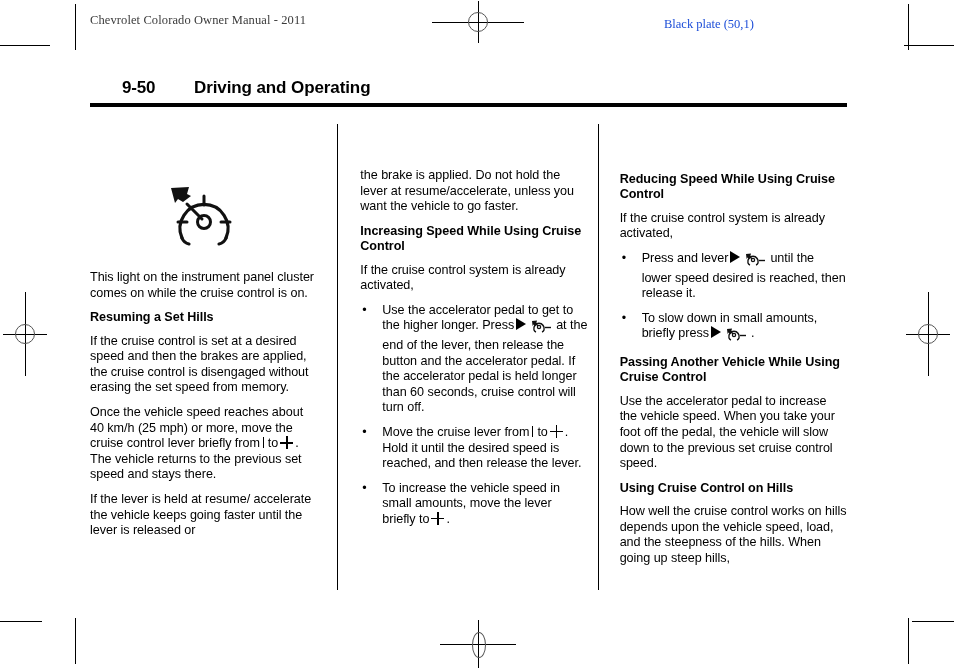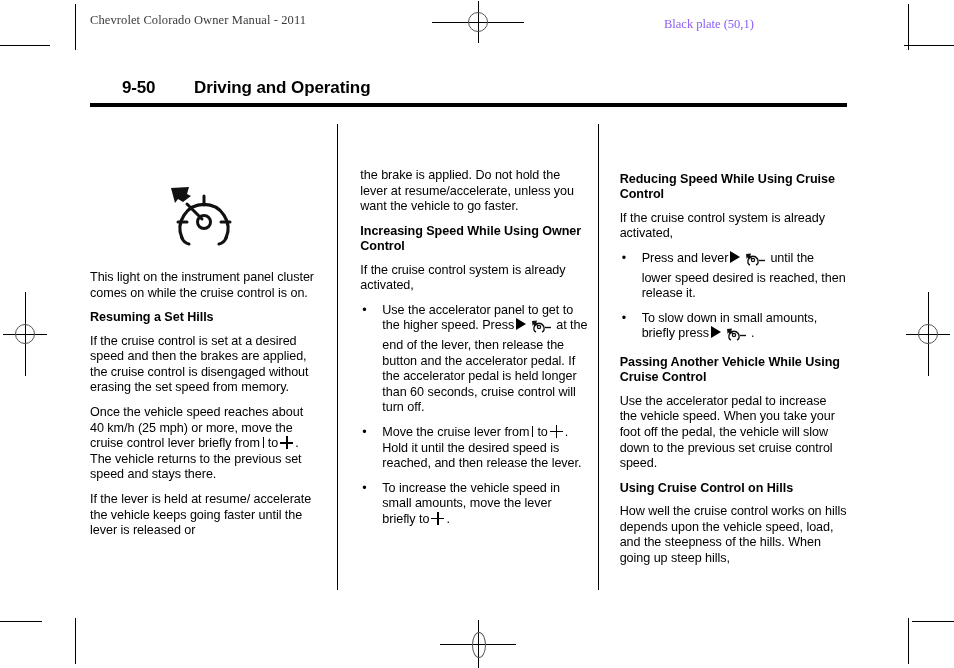--- a/index.html
+++ b/index.html
@@ -82,21 +82,21 @@
     letter-spacing: 0.1px;
     color: #3a3a3a;
     white-space: nowrap;
   }
   .running-head-right {
     position: absolute;
     left: 664px;
     top: 17px;
     font-family: "Liberation Serif", serif;
     font-size: 12.5px;
-    color: #8b5cf6;
+    color: #1d4ed8;
     white-space: nowrap;
   }
 
   
   .page-title-row {
     position: absolute;
     left: 90px;
     top: 78px;
     width: 757px;
     display: flex;
@@ -321,28 +321,28 @@
 
     <p class="body">If the lever is held at resume/ accelerate the vehicle keeps going faster until the lever is released or</p>
   </div>
 
   <div class="col-divider divider-1"></div>
 
   <div class="col col-2">
 
     <p class="body">the brake is applied. Do not hold the lever at resume/accelerate, unless you want the vehicle to go faster.</p>
 
-    <h3 class="sub">Increasing Speed While Using Owner Control</h3>
+    <h3 class="sub">Increasing Speed While Using Cruise Control</h3>
 
     <p class="body">If the cruise control system is already activated,</p>
 
     <ul class="bullets">
       <li>
         <span class="bullet-dot">•</span>
-        <span>Use the accelerator panel to get to the higher speed. Press</span><span class="glyph-tri"></span><span class="glyph-cc"><svg width="22" height="14" viewBox="0 0 22 14">
+        <span>Use the accelerator pedal to get to the higher longer. Press</span><span class="glyph-tri"></span><span class="glyph-cc"><svg width="22" height="14" viewBox="0 0 22 14">
               <path d="M 3 11 A 5.2 5.2 0 1 1 13 11" fill="none" stroke="#111" stroke-width="1.5"></path>
               <path d="M 3 11 q 0.6 1.6 2 2" fill="none" stroke="#111" stroke-width="1.5"></path>
               <path d="M 13 11 q -0.6 1.6 -2 2" fill="none" stroke="#111" stroke-width="1.5"></path>
               <circle cx="8" cy="8" r="1.6" fill="none" stroke="#111" stroke-width="1.3"></circle>
               <line x1="5" y1="5" x2="7.2" y2="7" stroke="#111" stroke-width="1.3"></line>
               <path d="M 1 2 L 6 1.5 L 5.4 4 L 7 4.6 L 4 7 L 2.6 5.6 L 1.6 7 Z" fill="#111"></path>
               <line x1="14" y1="8.5" x2="20" y2="8.5" stroke="#111" stroke-width="1.4"></line>
             </svg></span><span>at the end of the lever, then release the button and the accelerator pedal. If the accelerator pedal is held longer than 60 seconds, cruise control will turn off.</span>
       </li>
       <li>

